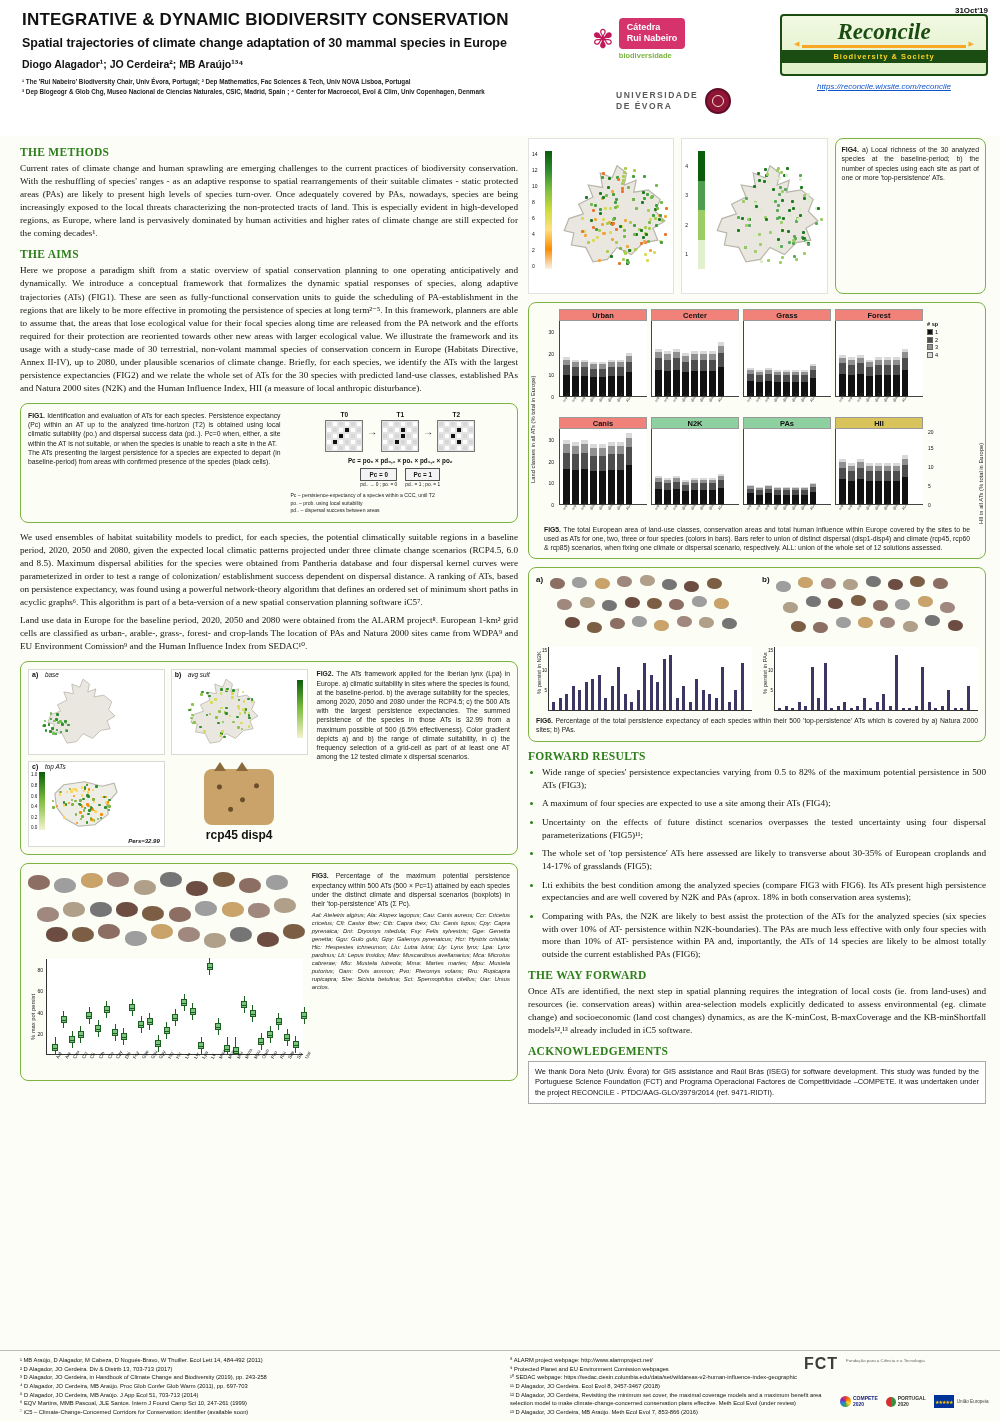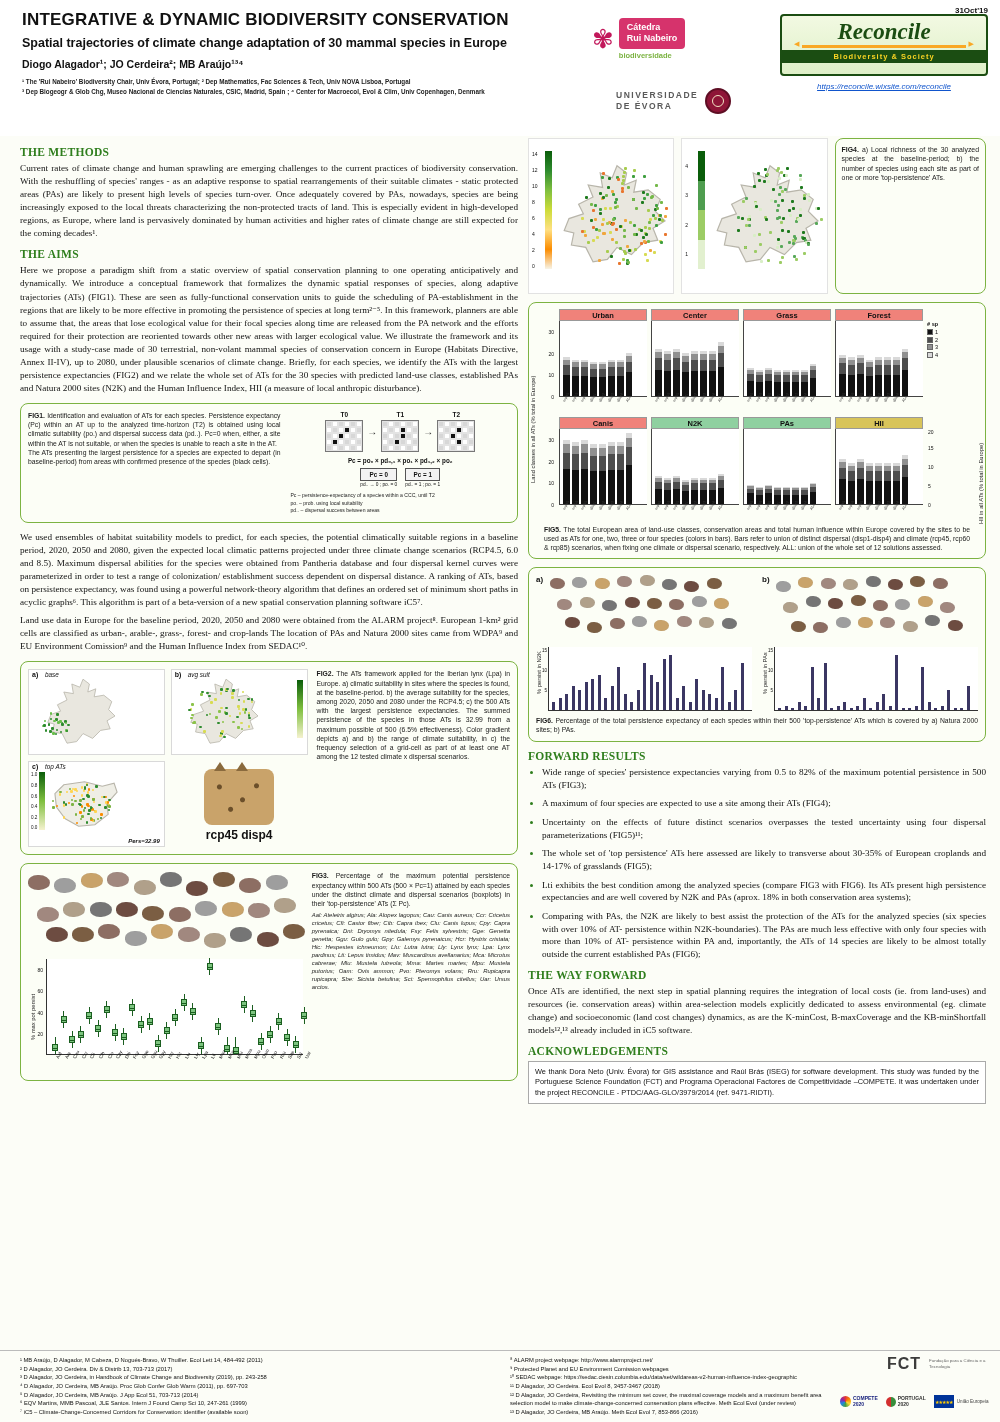--- a/index.html
+++ b/index.html
@@ -144,21 +144,21 @@
   .bullets{margin-left:14px}
   .bullets li{font-family:"Liberation Serif","DejaVu Serif",serif;font-size:9.2px;line-height:1.38;text-align:justify;margin-bottom:6px}
   .bullets li::marker{color:#2f7e1d}
   .ackbox{border:1px solid #aaa;padding:5px 6px;font-size:7.4px;line-height:1.4;text-align:justify;background:#fff}
 
   
   .footer{position:absolute;left:0;top:1350px;width:1000px;height:72px;border-top:1px solid #bbb;padding:4px 12px 0 20px}
   .refs{position:absolute;top:5px;font-size:5.8px;line-height:1.5;color:#111}
   .refs-left{left:20px;width:480px}
   .refs-right{left:510px;width:330px}
-  .fctblock{position:absolute;left:887px;top:4px;display:flex;align-items:flex-start;gap:8px}
+  .fctblock{position:absolute;left:804px;top:4px;display:flex;align-items:flex-start;gap:8px}
   .fct{font-size:16px;font-weight:bold;color:#3c3c3b;letter-spacing:1px}
   .fctsub{font-size:4.4px;color:#666;line-height:1.3;margin-top:3px}
   .logorow{position:absolute;left:840px;top:44px;display:flex;align-items:center;gap:8px}
   .compete{display:flex;align-items:center;gap:2px}
   .swirl{width:11px;height:11px;border-radius:50%;background:conic-gradient(#e53935,#fb8c00,#fdd835,#43a047,#1e88e5,#8e24aa,#e53935)}
   .competetxt{font-size:5px;font-weight:bold;color:#1a237e;line-height:1.1}
   .pt2020{display:flex;align-items:center;gap:2px}
   .ptdot{width:10px;height:10px;border-radius:50%;background:linear-gradient(90deg,#d32f2f 50%,#388e3c 50%)}
   .pttxt{font-size:5px;font-weight:bold;color:#333;line-height:1.1}
   .euflag{width:20px;height:13px;background:#003399;color:#ffcc00;font-size:5px;display:flex;align-items:center;justify-content:center;letter-spacing:-1px}

